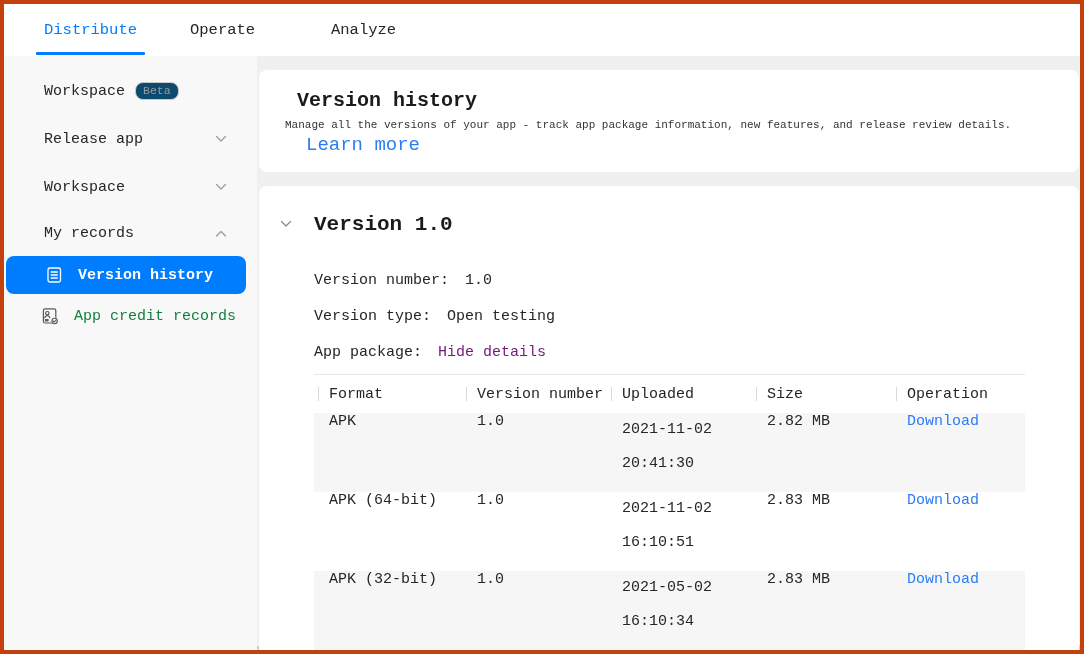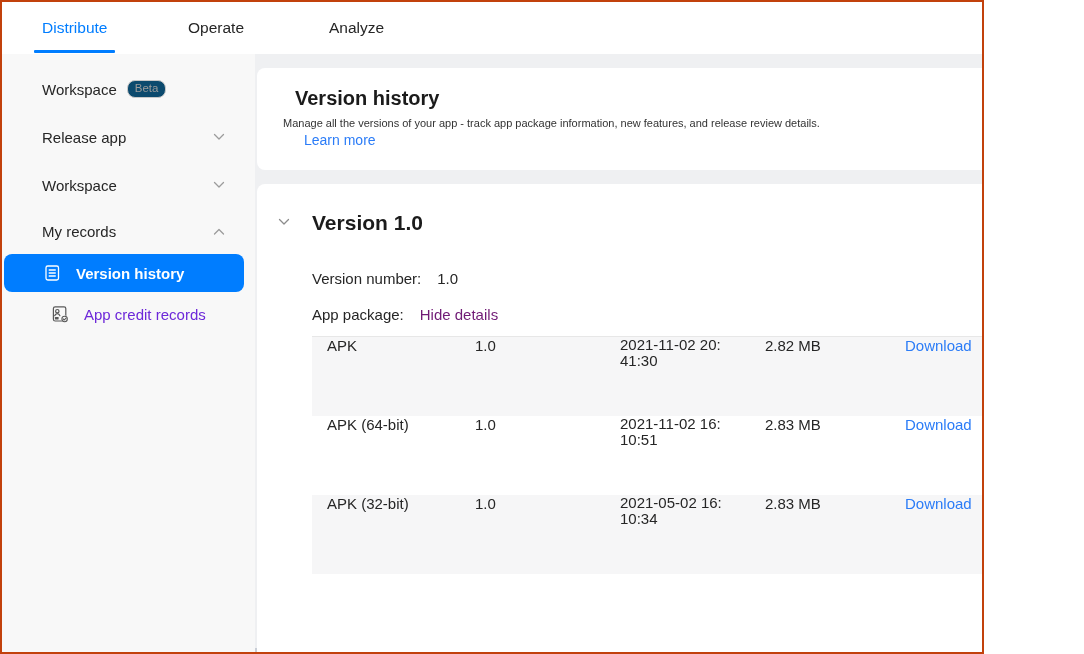--- a/index.html
+++ b/index.html
@@ -1,66 +1,66 @@
 <!DOCTYPE html>
 <html><head>
 <meta charset="utf-8">
 <style>
   html,body { margin:0; padding:0; background:#fff; }
   * { box-sizing:border-box; }
   .page {
-    position:relative; width:984px; height:654px;
-    border:2px solid #c2410c;
+    position:relative; width:1084px; height:654px;
+    border:4px solid #c2410c;
     box-shadow: inset 0 -4px 0 #c9ced6;
     background:#eff0f2; overflow:hidden;
-    font-family:Liberation Sans, sans-serif; color:#262626;
+    font-family:Liberation Mono, monospace; color:#262626;
     -webkit-font-smoothing:antialiased;
   }
   
   .topbar { position:absolute; top:0; left:0; right:0; height:52px; background:#fff; }
   .tab { position:absolute; top:0; height:52px; line-height:52px; font-size:15.5px; color:#262626; cursor:pointer; }
   .tab-0 { left:40px; } .tab-1 { left:186px; } .tab-2 { left:327px; }
   .tab.active { color:#007dff; }
   .tab-underline { position:absolute; left:-8px; right:-8px; bottom:1px; height:3px; background:#007dff; border-radius:1px; }
   
   .sidebar { position:absolute; top:52px; left:0; bottom:0; width:253px; background:#f8f8f8; }
   .side-item { position:relative; height:48px; display:flex; align-items:center; padding:0 40px; font-size:15px; cursor:pointer; }
   .side-item.first { margin-top:11px; }
   .side-item.myrecords { height:45px; }
   .side-chev { position:absolute; right:30px; top:50%; transform:translateY(-50%); display:flex; }
   .badge { margin-left:10px; font-size:11.5px; color:#9b9b9b; border:1px solid #c9c9c9; border-radius:8px; padding:1px 7px 2px; background:#0c4a6e; line-height:13px; }
-  .sub-item { position:relative; height:38px; display:flex; align-items:center; padding-left:48px; font-size:15px; color:#6d28d9; cursor:pointer; }
+  .sub-item { position:relative; height:38px; display:flex; align-items:center; padding-left:36px; font-size:15px; color:#15803d; cursor:pointer; }
   .sub-item .sub-icon { width:20px; height:20px; margin-right:14px; flex:0 0 auto; }
   .sub-item.selected { background:#007dff; color:#fff; width:240px; margin-left:2px; border-radius:8px; padding-left:38px; font-weight:600; }
   .sub-item + .sub-item { margin-top:3px; }
   
   .card { position:absolute; left:255px; width:820px; background:#fff; border-radius:8px; }
   .card-header { top:66px; height:102px; }
   .card-version { top:182px; height:482px; }
   .c1-title { margin:19px 0 0 38px; font-size:20px; font-weight:600; color:#1b1b1b; }
   .c1-desc { margin:7px 38px 0 26px; font-size:11px; color:#333; }
-  .c1-link { display:inline-block; margin:3px 0 4px 47px; font-size:14px; color:#2b7cf7; cursor:pointer; }
+  .c1-link { display:inline-block; margin:3px 0 4px 47px; font-size:19px; color:#2b7cf7; cursor:pointer; }
   .v-head { position:relative; padding-top:27px; height:50px; }
   .v-chev { position:absolute; left:21px; top:34px; cursor:pointer; display:flex; }
   .v-title { margin-left:55px; font-size:21px; font-weight:600; color:#1b1b1b; }
   .fields { margin:36px 0 0 55px; }
   .field { height:20px; font-size:15px;margin-top:12px; }
   .field + .field { margin-top:16px; }
   .field-value { margin-left:16px; }
   .field-link { margin-left:16px; color:#701a75; cursor:pointer; }
   
   .pkg-table { margin:10px 0 0 55px; width:711px; border-top:1px solid #e7e7e7; }
   .thead { display:flex; height:38px; align-items:center; }
   .th { position:relative; padding-left:15px; font-size:15px; color:#262626; }
   .th::before { content:""; position:absolute; left:4px; top:50%; transform:translateY(-50%); width:1px; height:14px; background:#d9d9d9; }
   .trow { display:flex; height:79px; }
   .trow.striped { background:#f6f6f7; }
   .td { padding-left:15px; font-size:15px; color:#262626; }
   .col-0 { width:148px; } .col-1 { width:145px; } .col-2 { width:145px; } .col-3 { width:140px; } .col-4 { width:133px; }
-  .uploaded-text { display:inline-block; width:106px; word-break:break-all; line-height:16px; }
+  .uploaded-text { display:inline-block; width:106px; word-break:break-all; line-height:34px; }
   .download-link { color:#2b7cf7; cursor:pointer; text-decoration:none; }
 </style>
 </head>
 <body>
 
 <div class="page">
 
   <div class="topbar">
     <div class="tab tab-0 active">
       <span>Distribute</span>
@@ -145,25 +145,35 @@
           </svg>
       </span>
       <div class="v-title">Version 1.0</div>
     </div>
 
     <div class="fields">
       <div class="field">
         <span>Version number:</span><span class="field-value">1.0</span>
       </div>
       <div class="field">
+        <span>Version type:</span><span class="field-value">Open testing</span>
+      </div>
+      <div class="field">
         <span>App package:</span><a class="field-link">Hide details</a>
       </div>
     </div>
 
     <div class="pkg-table">
+      <div class="thead">
+        <div class="th col-0">Format</div>
+        <div class="th col-1">Version number</div>
+        <div class="th col-2">Uploaded</div>
+        <div class="th col-3">Size</div>
+        <div class="th col-4">Operation</div>
+      </div>
 
       <div class="trow striped">
         <div class="td col-0">APK</div>
         <div class="td col-1">1.0</div>
         <div class="td col-2"><span class="uploaded-text">2021-11-02 20:41:30</span></div>
         <div class="td col-3">2.82 MB</div>
         <div class="td col-4"><a class="download-link">Download</a></div>
       </div>
 
       <div class="trow">

